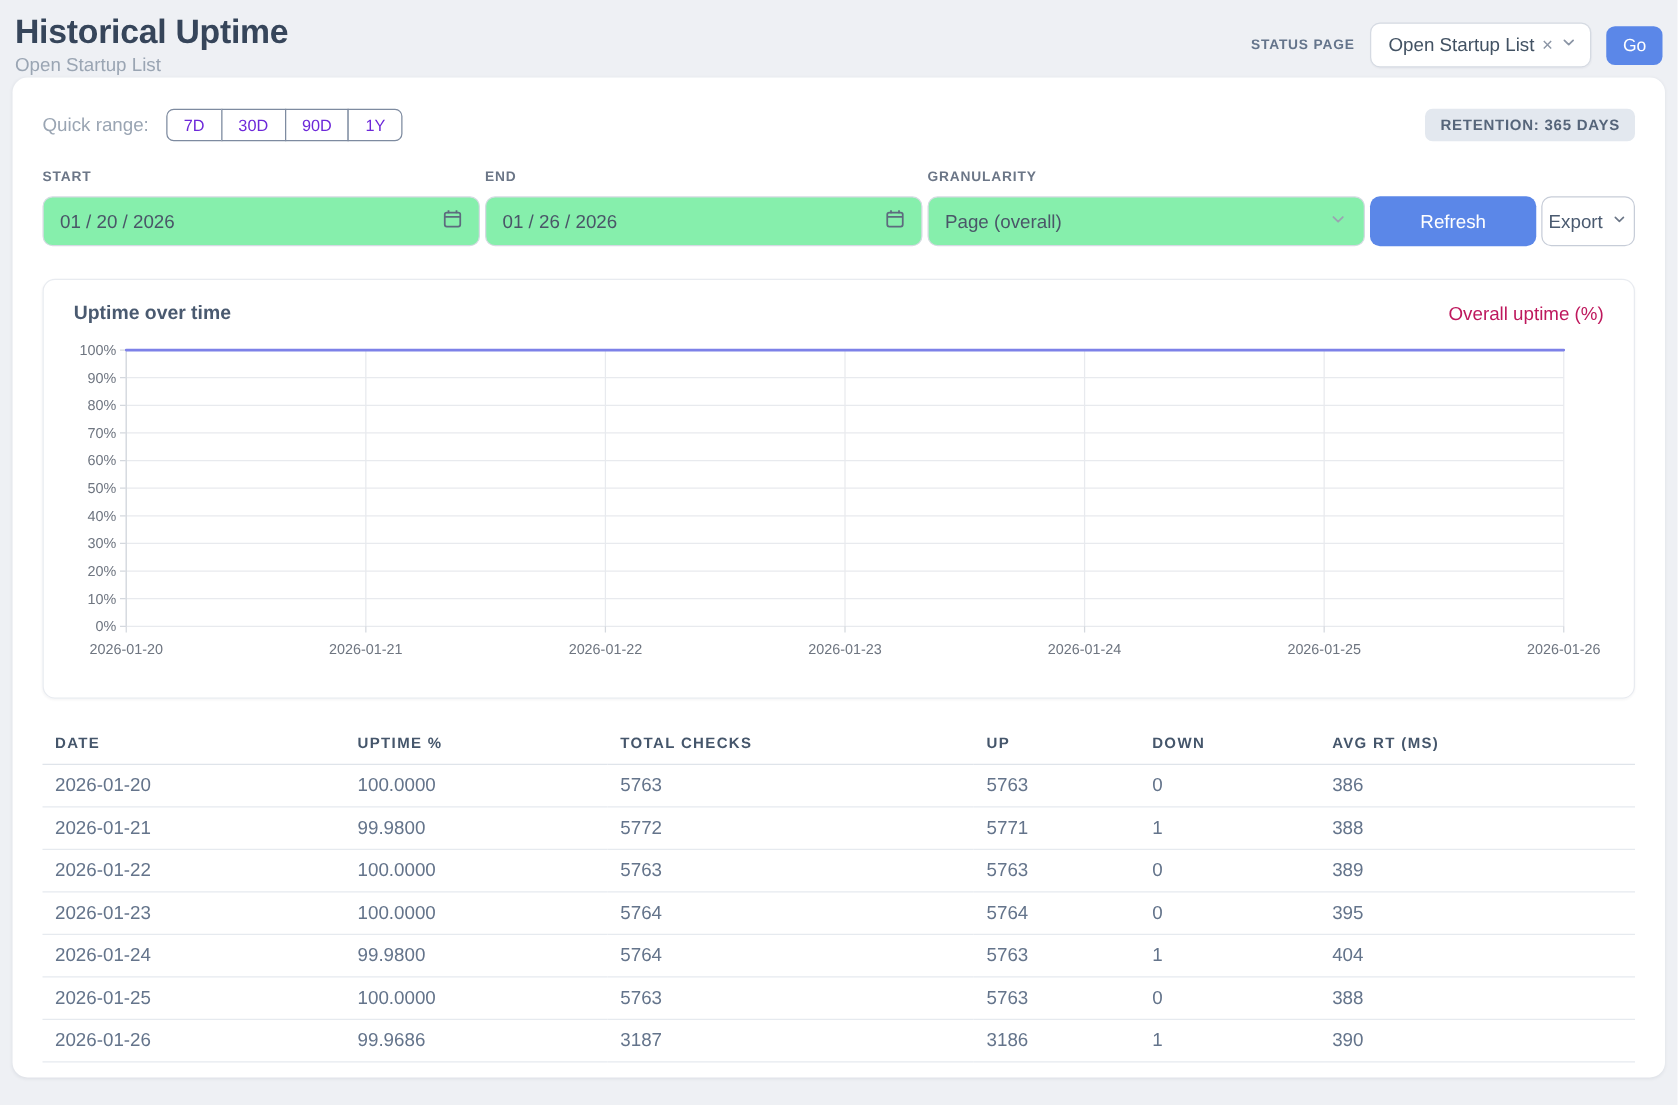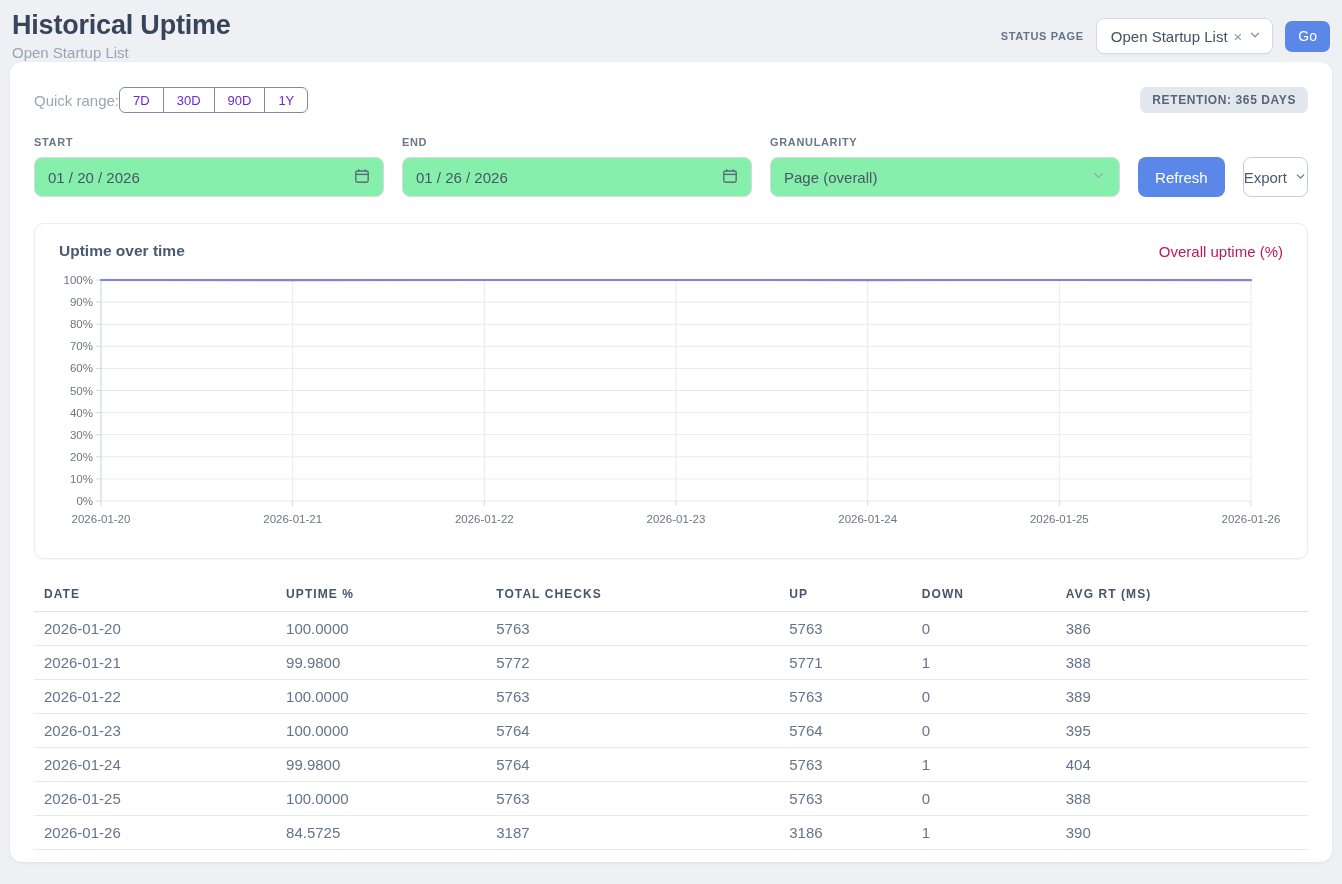--- a/index.html
+++ b/index.html
@@ -31,36 +31,36 @@
     background:#5b87e8; color:#fff; border:none; border-radius:7px;
     height:31px; padding:0 13px; font-size:14px; font-family:inherit; cursor:pointer;
   }
   
   .main-panel {
     background:#fff; border-radius:12px; margin:0 10px;
     box-shadow:0 1px 3px rgba(30,41,59,.08);
     padding: 24px 24px 4px 24px; height: 800px;
   }
   .quick-row { display:flex; align-items:center; justify-content:space-between; height:28px; }
-  .quick-left { display:flex; align-items:center; }
+  .quick-left { display:flex; align-items:center; gap:14px; }
   .quick-label { font-size:15px; color:#9aa5b3; }
   .qr-group { display:flex; }
   .qr-btn {
     background:#fff; border:1px solid #7e8ba0; color:#6d28d9;
     font-family:inherit; font-size:13px; height:26px; padding:0 13px;
     margin-left:-1px; cursor:pointer;
   }
   .qr-btn:first-child { border-radius:6px 0 0 6px; margin-left:0; }
   .qr-btn:last-child { border-radius:0 6px 6px 0; }
   .retention-badge {
     background:#e3e8ef; color:#56657a; font-size:12px; font-weight:700;
     letter-spacing:.05em; border-radius:6px; padding:6px 12px;
   }
   
-  .controls-row { display:flex; align-items:flex-end; gap:18px; margin-top:22px; }
+  .controls-row { display:flex; align-items:flex-end; gap:4px; margin-top:22px; }
   .field { display:flex; flex-direction:column; }
   .field-label { font-size:11px; font-weight:700; letter-spacing:.06em; color:#6b7687; margin-bottom:9px; }
   .input-box {
     display:flex; align-items:center; justify-content:space-between;
     width:350px; height:40px; border:1px solid #d5dae2; border-radius:8px;
     background:#86efac; padding:0 13px; font-size:15px; color:#4a5668; cursor:text;
   }
   .select-box { cursor:pointer; }
   .refresh-btn {
     width:190px; height:40px; background:#5b87e8; color:#fff; border:none;
@@ -309,21 +309,21 @@
         <tr>
           <td>2026-01-25</td>
           <td>100.0000</td>
           <td>5763</td>
           <td>5763</td>
           <td>0</td>
           <td>388</td>
         </tr>
         <tr>
           <td>2026-01-26</td>
-          <td>84.5725</td>
+          <td>99.9686</td>
           <td>3187</td>
           <td>3186</td>
           <td>1</td>
           <td>390</td>
         </tr>
       </tbody>
   </table>
 
 </div>
 

